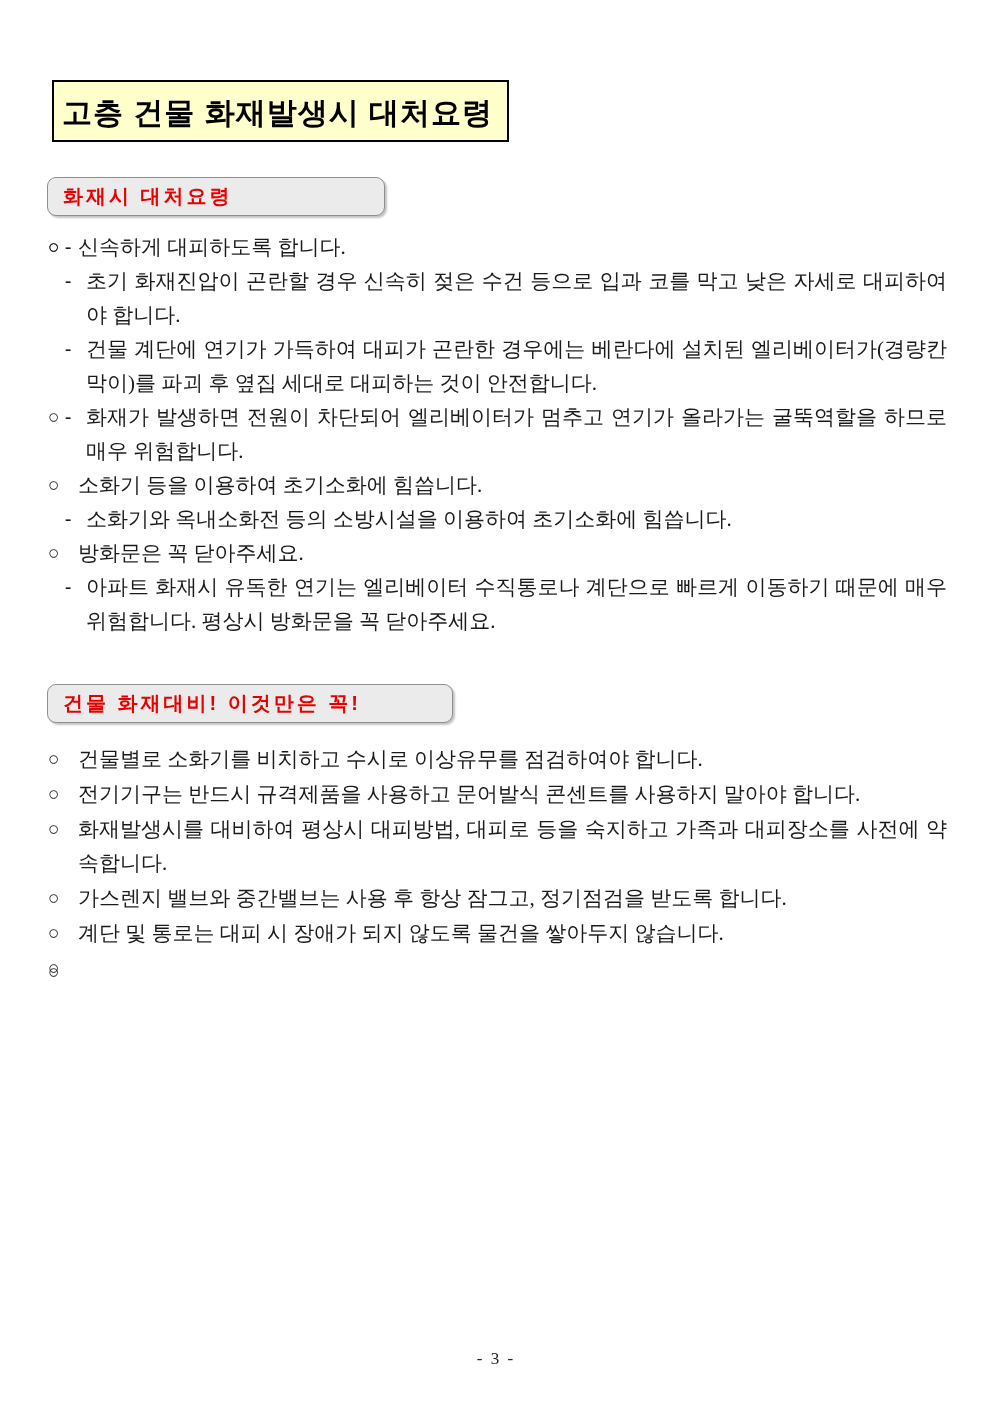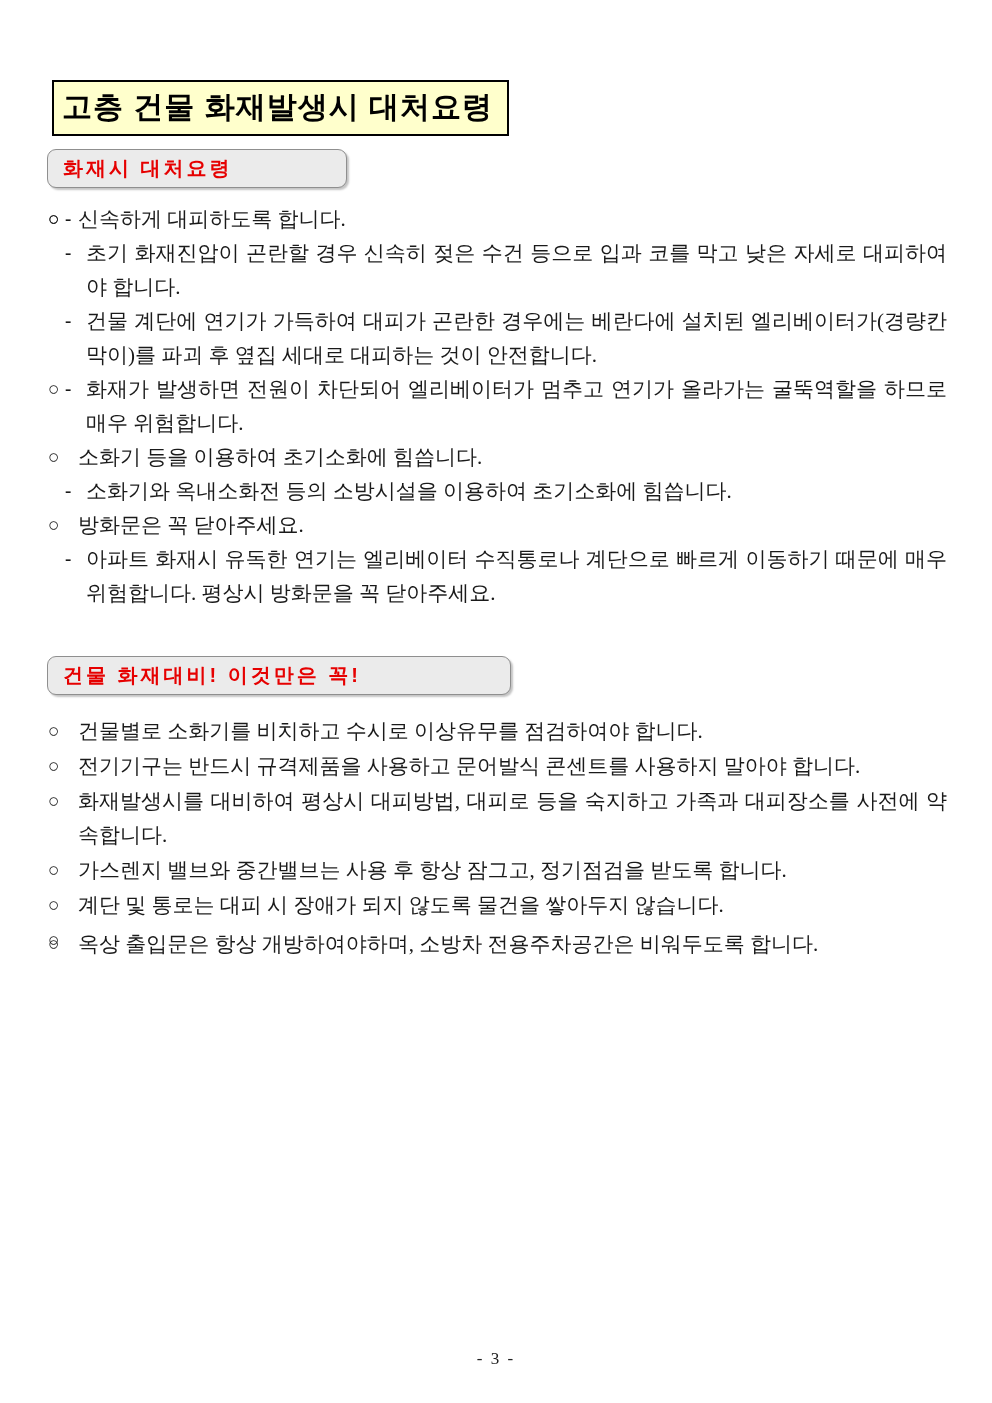--- a/index.html
+++ b/index.html
@@ -17,21 +17,21 @@
     left: 47px;
     top: 0;
     width: 900px;
   }
   .title-box {
     margin-top: 80px;
     margin-left: 5px;
     width: 437px;
     border: 2px solid #000000;
     background: #FFFFCC;
-    padding: 5px 8px 6px 8px;
+    padding: 11px 8px 6px 8px;
     font-family: "Liberation Sans", "DejaVu Sans", sans-serif;
     font-weight: bold;
     font-size: 30px;
     letter-spacing: 1px;
     color: #000000;
     white-space: nowrap;
   }
   .section-heading {
     background: #EBEBEB;
     border: 1px solid #8f8f8f;
@@ -40,22 +40,22 @@
     font-family: "Liberation Sans", "DejaVu Sans", sans-serif;
     font-weight: bold;
     font-size: 20px;
     letter-spacing: 3px;
     color: #E60000;
     padding: 5px 0 5px 15px;
     box-sizing: border-box;
     white-space: nowrap;
     overflow: hidden;
   }
-  .heading-1 { margin-top: 13px; width: 300px; }
-  .heading-2 { margin-top: 46px; width: 464px; }
+  .heading-1 { margin-top: 35px; width: 338px; }
+  .heading-2 { margin-top: 46px; width: 406px; }
   .item-list { margin-top: 14px; font-size: 21px; line-height: 34px; }
   .list-2 { margin-top: 19px; }
   .item {
     position: relative;
     padding-left: 31px;
     text-align: justify;
     color: #1a1a1a;
   }
   .item.sub { padding-left: 39px; }
   .item .marker {
@@ -105,19 +105,19 @@
 
     <div class="section-heading heading-2">건물 화재대비! 이것만은 꼭!</div>
 
     <div class="item-list list-2">
         <div class="item main"><span class="marker">○</span><span>건물별로 소화기를 비치하고 수시로 이상유무를 점검하여야 합니다.</span></div>
         <div class="item main"><span class="marker">○</span><span>전기기구는 반드시 규격제품을 사용하고 문어발식 콘센트를 사용하지 말아야 합니다.</span></div>
         <div class="item main"><span class="marker">○</span><span>화재발생시를 대비하여 평상시 대피방법, 대피로 등을 숙지하고 가족과 대피장소를 사전에 약속합니다.</span></div>
         <div class="item main"><span class="marker">○</span><span>가스렌지 밸브와 중간밸브는 사용 후 항상 잠그고, 정기점검을 받도록 합니다.</span></div>
         <div class="item main"><span class="marker">○</span><span>계단 및 통로는 대피 시 장애가 되지 않도록 물건을 쌓아두지 않습니다.</span></div>
         <div class="item main"><span class="marker">○</span></div>
-        <div class="item main"><span class="marker">○</span><span>옥상 출입문은 항상 개방하여야하며, 소방차 전용주차공간은 비워두도록 합니다.</span></div>
+        <div class="item main"><span class="marker">○</span></div>
       </div>
 
   </div>
 
   <div class="footer">- 3 -</div>
 </div>
 
 </body></html>

